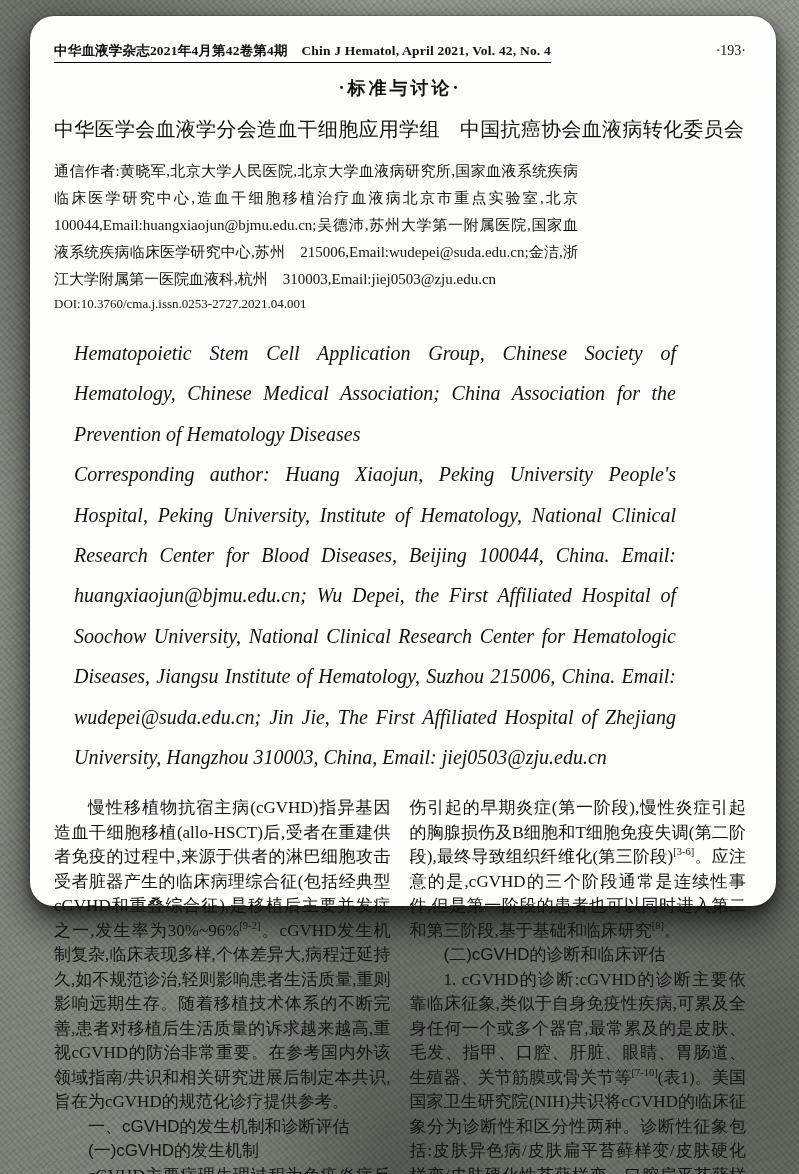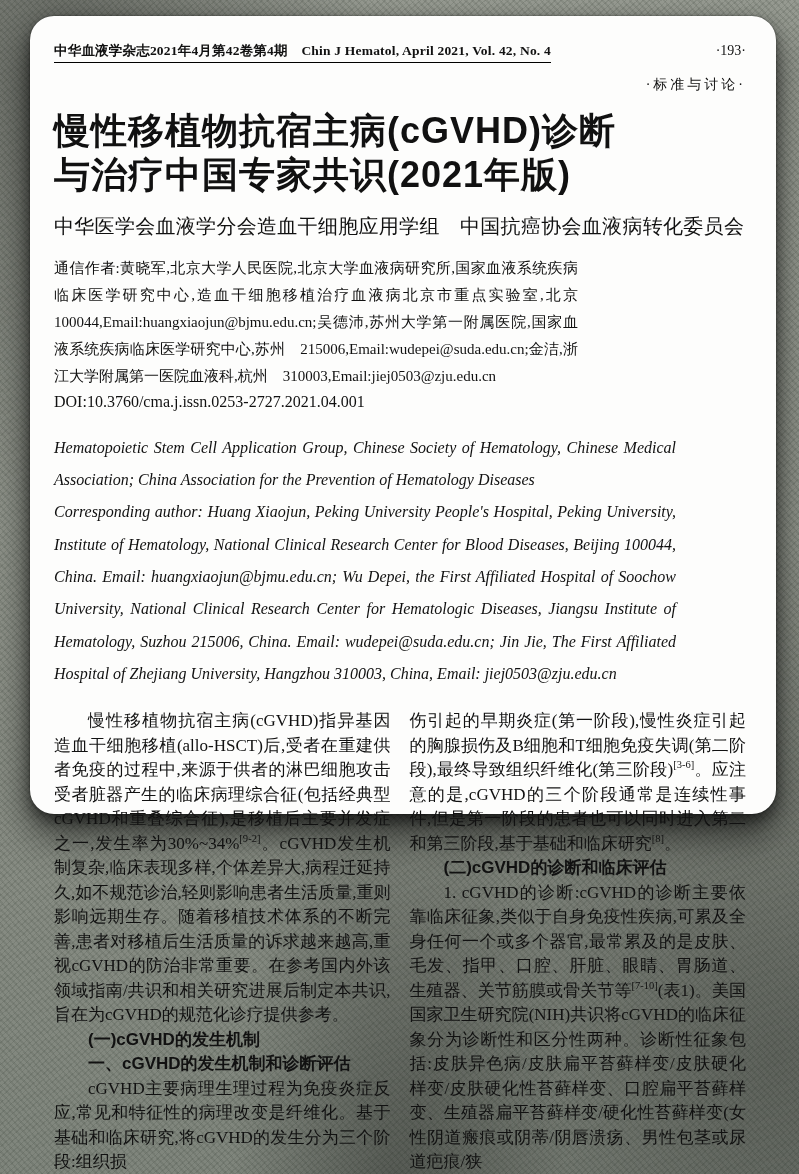--- a/index.html
+++ b/index.html
@@ -8,81 +8,79 @@
     font-family:"Liberation Serif", serif; color:#111;
     background:
       repeating-linear-gradient(47deg, rgba(25,35,25,.10) 0 2px, rgba(0,0,0,0) 2px 5px),
       repeating-linear-gradient(-43deg, rgba(15,25,15,.10) 0 1px, rgba(0,0,0,0) 1px 4px),
       radial-gradient(ellipse at 8% 4%, rgba(0,0,0,.30), rgba(0,0,0,0) 30%),
       radial-gradient(ellipse at 97% 90%, rgba(0,0,0,.28), rgba(0,0,0,0) 35%),
       radial-gradient(ellipse at 50% 104%, rgba(0,0,0,.35), rgba(0,0,0,0) 30%),
       linear-gradient(180deg, #979b92 0%, #8d9188 55%, #7f857c 100%);
   }
   .page {
-    position:absolute; left:30px; top:16px; width:746px; height:798px;
+    position:absolute; left:30px; top:16px; width:746px; height:890px;
     box-sizing:border-box; background:#fdfdfc; border-radius:24px;
     padding:26px 30px 0 24px;
     box-shadow:0 20px 38px rgba(0,0,0,.62), 0 6px 14px rgba(0,0,0,.45), 0 0 2px rgba(0,0,0,.5);
   }
   .header-row { display:flex; justify-content:space-between; align-items:baseline; }
   .journal-line {
     font-size:13.5px; font-weight:bold; letter-spacing:.2px;
     border-bottom:1.6px solid #000; padding-bottom:2px;
   }
   .page-number { font-size:14px; }
-  .section-label { text-align:right; font-size:14px; font-weight:normal; letter-spacing:3px; margin-top:13px; }
+  .section-label { text-align:center; font-size:18px; font-weight:bold; letter-spacing:3px; margin-top:13px; }
   .title-cn {
     font-family:"Liberation Sans", sans-serif; font-weight:bold;
     font-size:36px; line-height:1.22; letter-spacing:1px;
     margin-top:15px; white-space:pre-line;
   }
   .byline { font-size:20px; margin-top:16px; letter-spacing:.3px; }
   .correspondence-cn { width:524px; font-size:15px; line-height:1.8; text-align:justify; margin-top:15px; }
-  .doi { font-size:16px; margin-top:3px; }
+  .doi { font-size:13px; margin-top:3px; }
   .en-block { width:622px; margin-top:21px; }
   .title-en { font-weight:bold; font-size:16.5px; line-height:1.75; text-align:justify; }
-  .authors-en, .correspondence-en { font-style:italic; font-size:16px; line-height:2.02; text-align:justify; }
+  .authors-en, .correspondence-en { font-style:italic; font-size:20px; line-height:2.02; text-align:justify;margin-left:20px; }
   .body-columns { display:flex; gap:19px; margin-top:19px; }
   .col { flex:1; min-width:0; font-size:17px; line-height:24.5px; text-align:justify; }
   .col p { margin:0; }
   .col p.indent { text-indent:2em; }
-  .col p.head { font-family:"Liberation Sans", sans-serif; font-weight:700; }
+  .col p.head { font-family:"Liberation Sans", sans-serif; font-weight:400; }
   sup { font-size:.62em; line-height:0; vertical-align:super; }
 </style>
 </head>
 <body>
 
 <div class="page">
 
   <div class="header-row">
     <span class="journal-line">中华血液学杂志2021年4月第42卷第4期　Chin J Hematol, April 2021, Vol. 42, No. 4</span>
     <span class="page-number">·193·</span>
   </div>
 
   <div class="section-label">·标准与讨论·</div>
 
-  <h1 class="title-cn" style="margin:15px 0 0 0;">慢性移植物抗宿主病(cGVHD)诊断
-与治疗中国专家共识(2021年版)</h1>
 
   <div class="byline">中华医学会血液学分会造血干细胞应用学组　中国抗癌协会血液病转化委员会</div>
 
   <div class="correspondence-cn">通信作者:黄晓军,北京大学人民医院,北京大学血液病研究所,国家血液系统疾病临床医学研究中心,造血干细胞移植治疗血液病北京市重点实验室,北京　100044,Email:huangxiaojun@bjmu.edu.cn;吴德沛,苏州大学第一附属医院,国家血液系统疾病临床医学研究中心,苏州　215006,Email:wudepei@suda.edu.cn;金洁,浙江大学附属第一医院血液科,杭州　310003,Email:jiej0503@zju.edu.cn</div>
 
   <div class="doi">DOI:10.3760/cma.j.issn.0253-2727.2021.04.001</div>
 
   <div class="en-block">
     <div class="authors-en">Hematopoietic Stem Cell Application Group, Chinese Society of Hematology, Chinese Medical Association; China Association for the Prevention of Hematology Diseases</div>
     <div class="correspondence-en">Corresponding author: Huang Xiaojun, Peking University People's Hospital, Peking University, Institute of Hematology, National Clinical Research Center for Blood Diseases, Beijing 100044, China. Email: huangxiaojun@bjmu.edu.cn; Wu Depei, the First Affiliated Hospital of Soochow University, National Clinical Research Center for Hematologic Diseases, Jiangsu Institute of Hematology, Suzhou 215006, China. Email: wudepei@suda.edu.cn; Jin Jie, The First Affiliated Hospital of Zhejiang University, Hangzhou 310003, China, Email: jiej0503@zju.edu.cn</div>
   </div>
 
   <div class="body-columns">
     <div class="col">
-        <p class="indent"><span>慢性移植物抗宿主病(cGVHD)指异基因造血干细胞移植(allo-HSCT)后,受者在重建供者免疫的过程中,来源于供者的淋巴细胞攻击受者脏器产生的临床病理综合征(包括经典型cGVHD和重叠综合征),是移植后主要并发症之一,发生率为30%~34%</span><sup>[9-2]</sup><span>。cGVHD发生机制复杂,临床表现多样,个体差异大,病程迁延持久,如不规范诊治,轻则影响患者生活质量,重则影响远期生存。随着移植技术体系的不断完善,患者对移植后生活质量的诉求越来越高,重视cGVHD的防治非常重要。在参考国内外该领域指南/共识和相关研究进展后制定本共识,旨在为cGVHD的规范化诊疗提供参考。</span></p>
+        <p class="indent"><span>慢性移植物抗宿主病(cGVHD)指异基因造血干细胞移植(allo-HSCT)后,受者在重建供者免疫的过程中,来源于供者的淋巴细胞攻击受者脏器产生的临床病理综合征(包括经典型cGVHD和重叠综合征),是移植后主要并发症之一,发生率为30%~96%</span><sup>[9-2]</sup><span>。cGVHD发生机制复杂,临床表现多样,个体差异大,病程迁延持久,如不规范诊治,轻则影响患者生活质量,重则影响远期生存。随着移植技术体系的不断完善,患者对移植后生活质量的诉求越来越高,重视cGVHD的防治非常重要。在参考国内外该领域指南/共识和相关研究进展后制定本共识,旨在为cGVHD的规范化诊疗提供参考。</span></p>
+        <p class="indent head"><span>一、cGVHD的发生机制和诊断评估</span></p>
         <p class="indent head"><span>(一)cGVHD的发生机制</span></p>
-        <p class="indent head"><span>一、cGVHD的发生机制和诊断评估</span></p>
         <p class="indent"><span>cGVHD主要病理生理过程为免疫炎症反应,常见和特征性的病理改变是纤维化。基于基础和临床研究,将cGVHD的发生分为三个阶段:组织损</span></p>
       </div>
     <div class="col">
         <p><span>伤引起的早期炎症(第一阶段),慢性炎症引起的胸腺损伤及B细胞和T细胞免疫失调(第二阶段),最终导致组织纤维化(第三阶段)</span><sup>[3-6]</sup><span>。应注意的是,cGVHD的三个阶段通常是连续性事件,但是第一阶段的患者也可以同时进入第二和第三阶段,基于基础和临床研究</span><sup>[8]</sup><span>。</span></p>
         <p class="indent head"><span>(二)cGVHD的诊断和临床评估</span></p>
         <p class="indent"><span>1. cGVHD的诊断:cGVHD的诊断主要依靠临床征象,类似于自身免疫性疾病,可累及全身任何一个或多个器官,最常累及的是皮肤、毛发、指甲、口腔、肝脏、眼睛、胃肠道、生殖器、关节筋膜或骨关节等</span><sup>[7-10]</sup><span>(表1)。美国国家卫生研究院(NIH)共识将cGVHD的临床征象分为诊断性和区分性两种。诊断性征象包括:皮肤异色病/皮肤扁平苔藓样变/皮肤硬化样变/皮肤硬化性苔藓样变、口腔扁平苔藓样变、生殖器扁平苔藓样变/硬化性苔藓样变(女性阴道瘢痕或阴蒂/阴唇溃疡、男性包茎或尿道疤痕/狭</span></p>
       </div>
   </div>
 
 </div>

